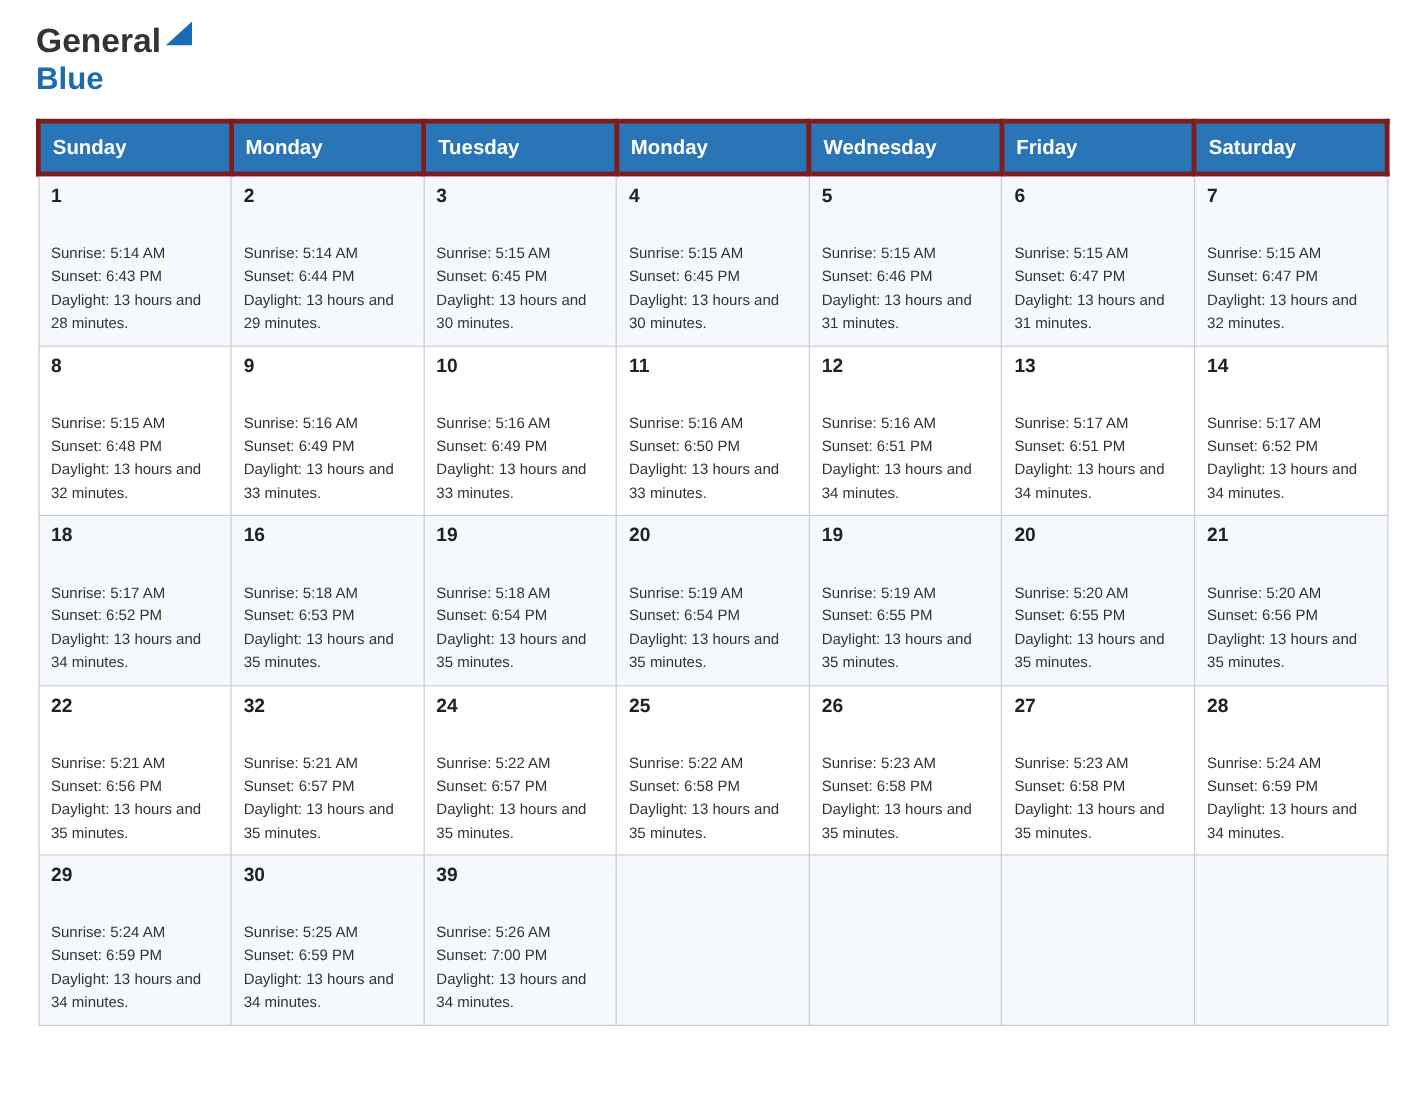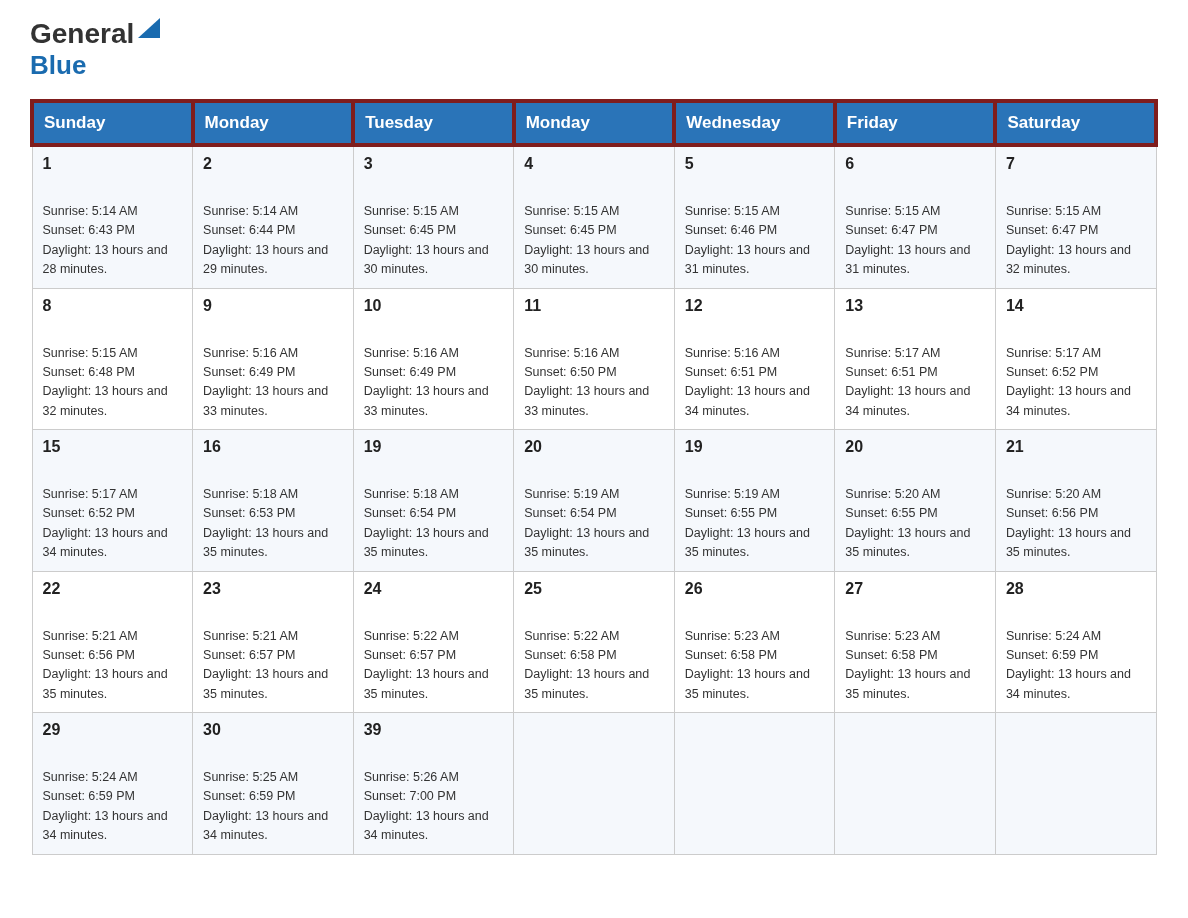--- a/index.html
+++ b/index.html
@@ -181,21 +181,21 @@
         <span class="day-num">13</span>
         <div class="day-info">Sunrise: 5:17 AM<br>Sunset: 6:51 PM<br>Daylight: 13 hours and 34 minutes.</div>
       </td>
         <td>
         <span class="day-num">14</span>
         <div class="day-info">Sunrise: 5:17 AM<br>Sunset: 6:52 PM<br>Daylight: 13 hours and 34 minutes.</div>
       </td>
       </tr>
       <tr>
         <td>
-        <span class="day-num">15</span>
+        <span class="day-num">18</span>
         <div class="day-info">Sunrise: 5:17 AM<br>Sunset: 6:52 PM<br>Daylight: 13 hours and 34 minutes.</div>
       </td>
         <td>
         <span class="day-num">16</span>
         <div class="day-info">Sunrise: 5:18 AM<br>Sunset: 6:53 PM<br>Daylight: 13 hours and 35 minutes.</div>
       </td>
         <td>
         <span class="day-num">19</span>
         <div class="day-info">Sunrise: 5:18 AM<br>Sunset: 6:54 PM<br>Daylight: 13 hours and 35 minutes.</div>
       </td>
@@ -215,21 +215,21 @@
         <span class="day-num">21</span>
         <div class="day-info">Sunrise: 5:20 AM<br>Sunset: 6:56 PM<br>Daylight: 13 hours and 35 minutes.</div>
       </td>
       </tr>
       <tr>
         <td>
         <span class="day-num">22</span>
         <div class="day-info">Sunrise: 5:21 AM<br>Sunset: 6:56 PM<br>Daylight: 13 hours and 35 minutes.</div>
       </td>
         <td>
-        <span class="day-num">23</span>
+        <span class="day-num">32</span>
         <div class="day-info">Sunrise: 5:21 AM<br>Sunset: 6:57 PM<br>Daylight: 13 hours and 35 minutes.</div>
       </td>
         <td>
         <span class="day-num">24</span>
         <div class="day-info">Sunrise: 5:22 AM<br>Sunset: 6:57 PM<br>Daylight: 13 hours and 35 minutes.</div>
       </td>
         <td>
         <span class="day-num">25</span>
         <div class="day-info">Sunrise: 5:22 AM<br>Sunset: 6:58 PM<br>Daylight: 13 hours and 35 minutes.</div>
       </td>

